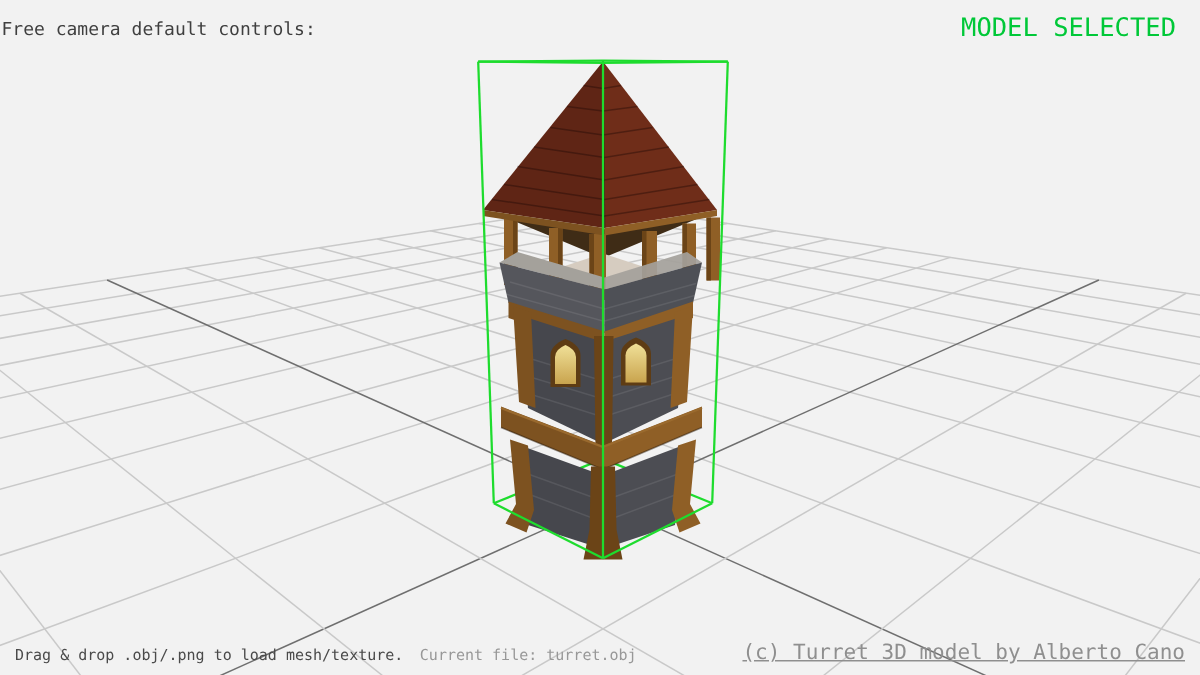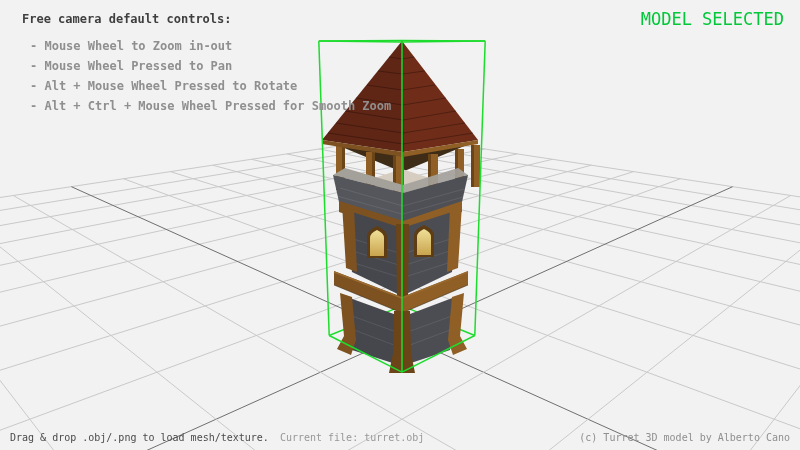--- a/index.html
+++ b/index.html
@@ -4,29 +4,29 @@
 <style>
   html,body{margin:0;padding:0;}
   #app{
     position:relative;width:800px;height:450px;overflow:hidden;
     background:var(--bg,#f2f2f2);
     font-family:"DejaVu Sans Mono",monospace;
     user-select:none;
   }
   #scene3d{position:absolute;left:0;top:0;}
   .overlay{position:absolute;z-index:2;}
-  #help{left:22px;top:12px;font-weight:bold;}
+  #help{left:1px;top:12px;}
   #help .title{font-size:12px;color:#3f3f3f;letter-spacing:0px;}
   #help .items{margin-top:10px;padding-left:8px;}
   #help .item{font-size:12px;color:#8f8f8f;line-height:20px;white-space:pre;}
   #sel-status{right:16px;top:9px;font-size:17px;color:var(--sel-text,#00c838);}
   #footer-left{left:10px;bottom:7px;font-size:10px;white-space:pre;}
   #footer-left .dark{color:#4a4a4a;}
   #footer-left .light{color:#989898;margin-left:11px;}
-  #footer-right{right:10px;bottom:7px;font-size:10px;color:#8f8f8f;}
+  #footer-right{right:10px;bottom:7px;font-size:14px;color:#8f8f8f;text-decoration:underline;}
   
   .roofL{fill:var(--roof-left);}
   .roofR{fill:var(--roof-right);}
   .roofUnder{fill:var(--roof-under);}
   .platform{fill:var(--platform);}
   .wood{fill:var(--wood);}
   .woodL{fill:var(--wood);}
   .woodR{fill:var(--wood-light);}
   .woodC{fill:var(--wood-dark);}
   .post{fill:var(--wood-light);}
@@ -201,26 +201,20 @@
         <line x1="402.0" y1="40.4" x2="318.8" y2="41.1" stroke="#1edc2e" stroke-width="1.5"></line>
         <line x1="402.0" y1="40.4" x2="485.2" y2="41.1" stroke="#1edc2e" stroke-width="1.5"></line>
         <line x1="329.2" y1="335.5" x2="318.8" y2="41.1" stroke="#1edc2e" stroke-width="1.5"></line>
         <line x1="402.0" y1="372.2" x2="402.0" y2="41.9" stroke="#1edc2e" stroke-width="1.5"></line>
         <line x1="474.8" y1="335.5" x2="485.2" y2="41.1" stroke="#1edc2e" stroke-width="1.5"></line>
       </g>
   </svg>
 
   <div id="help" class="overlay">
     <div class="title">Free camera default controls:</div>
-    <div class="items">
-      <div class="item">- Mouse Wheel to Zoom in-out</div>
-      <div class="item">- Mouse Wheel Pressed to Pan</div>
-      <div class="item">- Alt + Mouse Wheel Pressed to Rotate</div>
-      <div class="item">- Alt + Ctrl + Mouse Wheel Pressed for Smooth Zoom</div>
-    </div>
   </div>
 
   <div id="sel-status" class="overlay">MODEL SELECTED</div>
 
   <div id="footer-left" class="overlay"><span class="dark">Drag &amp; drop .obj/.png to load mesh/texture.</span><span class="light">Current file: turret.obj</span></div>
 
   <div id="footer-right" class="overlay">(c) Turret 3D model by Alberto Cano</div>
 </div>
 
 </body></html>

